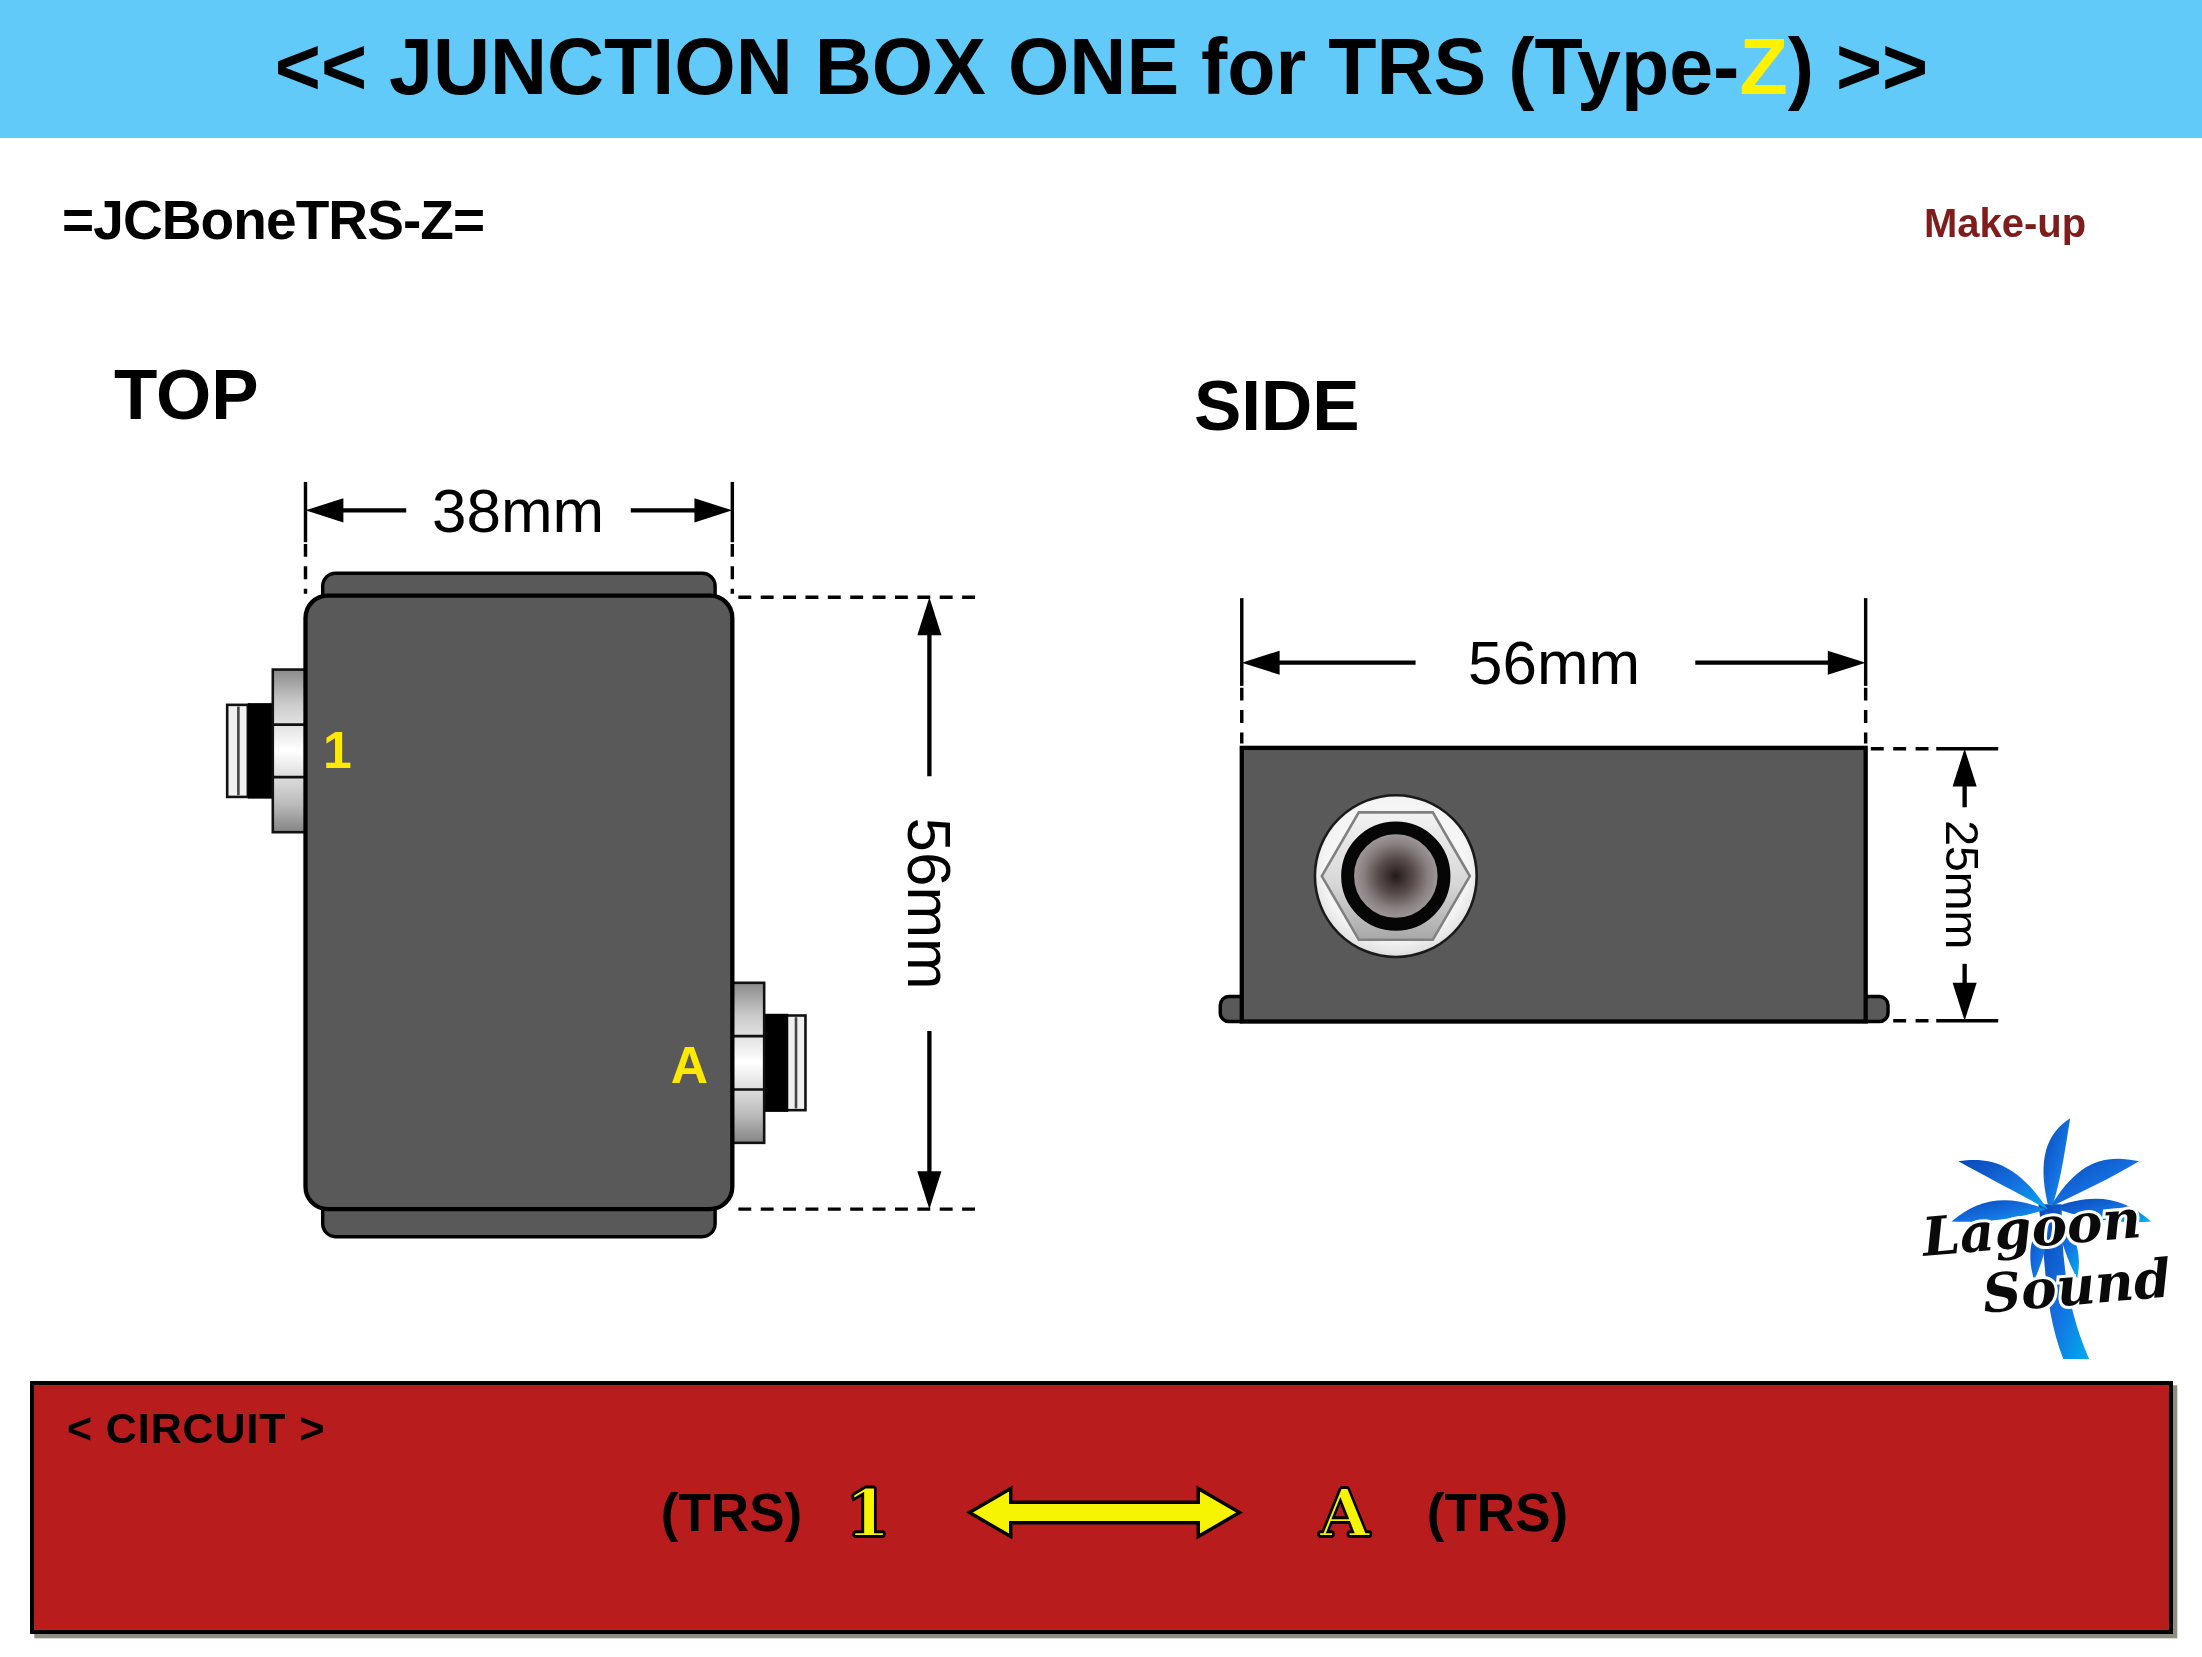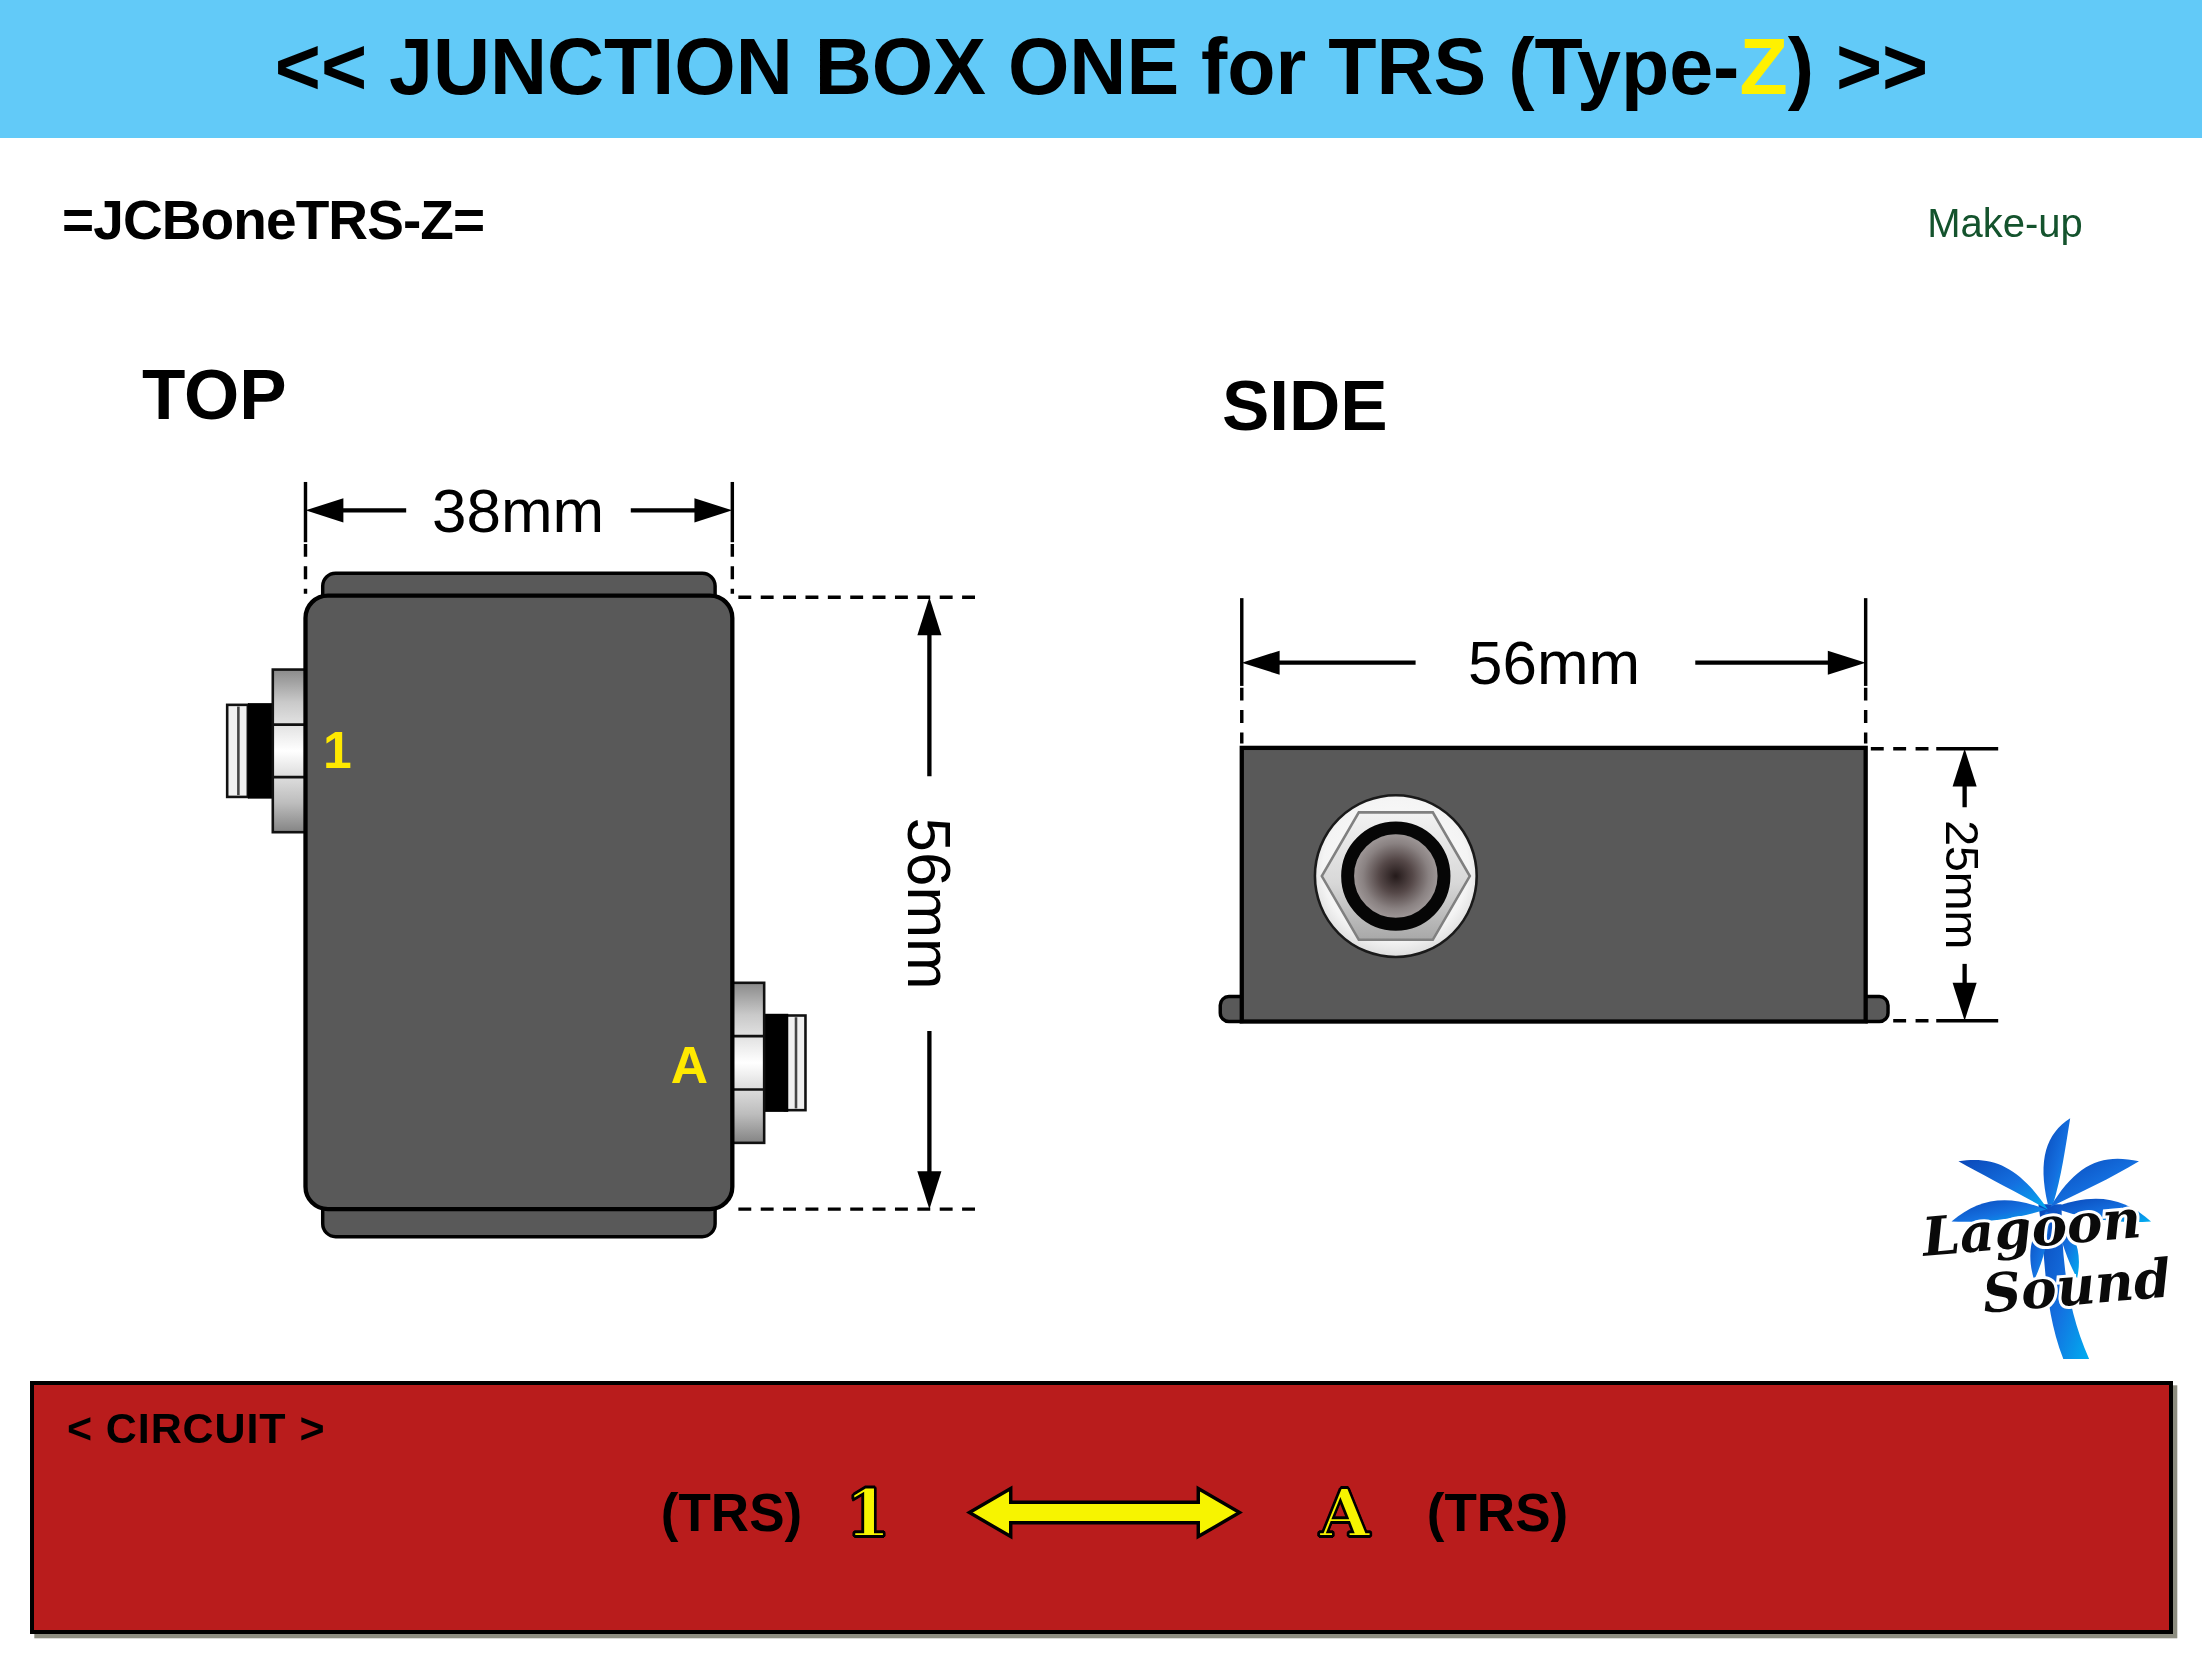--- a/index.html
+++ b/index.html
@@ -16,23 +16,23 @@
     white-space:nowrap;transform:translateY(-1.7px);
   }
   .banner .hl{color:#FFF100;}
   .model-code{
     position:absolute;left:34px;top:188px;font-size:55px;font-weight:bold;color:#000;
     letter-spacing:-0.9px;
     margin-left:28px;
   }
   .makeup{
     position:absolute;left:1876px;top:194px;width:258px;text-align:center;
-    font-size:40px;font-weight:normal;color:#14532d;line-height:1.45;
-  }
-  .view-label{position:absolute;font-size:71px;font-weight:bold;color:#000;margin-left:28px;}
+    font-size:40px;font-weight:bold;color:#7f1d1d;line-height:1.45;
+  }
+  .view-label{position:absolute;font-size:71px;font-weight:bold;color:#000;}
   #top-label{left:114px;top:354px;}
   #side-label{left:1194px;top:365px;}
   svg text{font-family:"Liberation Sans", sans-serif;}
   .dim-text{font-size:72px;fill:#000;}
   .dim-text-small{font-size:54px;fill:#000;}
   .jack-text{font-size:60px;font-weight:bold;fill:#FFE900;}
   .logo-text{font-family:"DejaVu Serif", serif;font-weight:bold;font-style:italic;
     fill:#0a0a0a;stroke:#ffffff;stroke-width:7px;paint-order:stroke;}
   .circuit-box{
     position:absolute;left:30px;top:1381px;width:2135px;height:245px;

